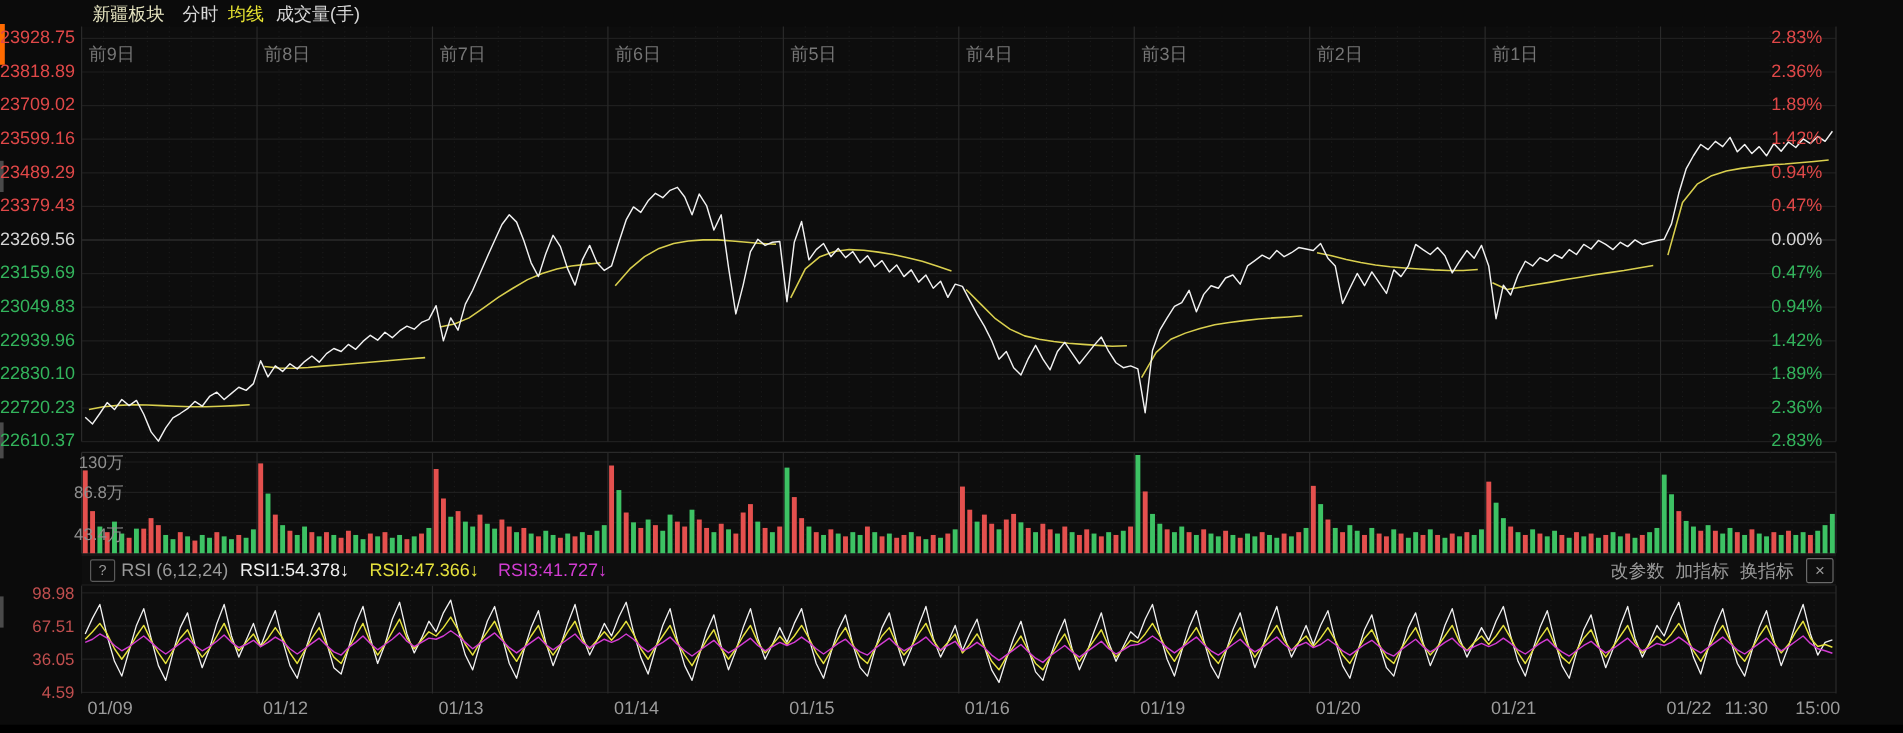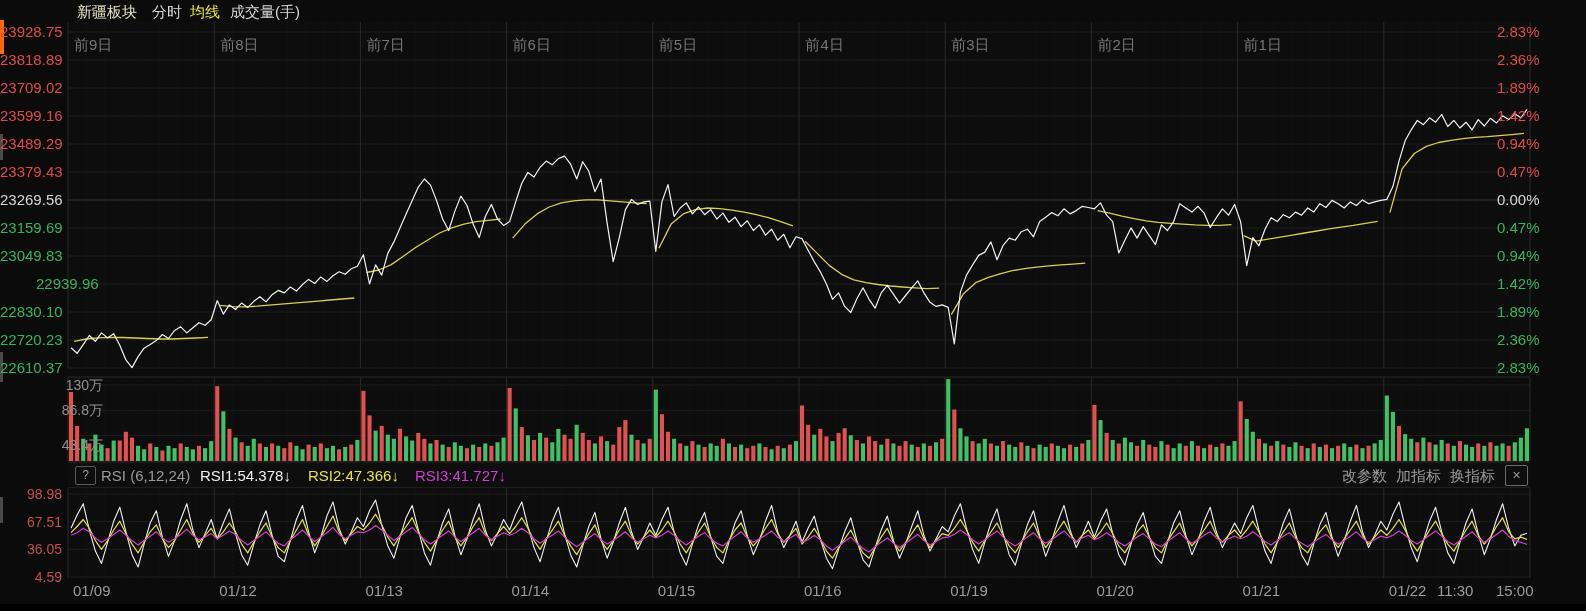--- a/index.html
+++ b/index.html
@@ -4,21 +4,21 @@
 <style>
   html,body{margin:0;padding:0;background:#000;}
   #app{position:relative;width:1586px;height:611px;background:#0b0b0b;
        font-family:"Liberation Sans","DejaVu Sans",sans-serif;overflow:hidden;}
   .hdr-item{position:absolute;top:3px;font-size:15px;white-space:nowrap;}
   .title{color:#e6e4c0;}
   .tab{color:#d8d8d8;cursor:pointer;}
   .tab-ma{color:#e8e432;cursor:pointer;}
   .axis-label{position:absolute;font-size:15px;line-height:16px;white-space:nowrap;}
   .lft{left:0;width:62px;text-align:right;}
-  .rgt{left:1476px;text-align:left;margin-left:21px;}
+  .rgt{left:1476px;text-align:left;}
   .red{color:#e04848;}
   .green{color:#33b45c;}
   .flat{color:#d6d6d6;}
   .day-label{position:absolute;color:#767676;font-size:15px;white-space:nowrap;}
   .time-label{position:absolute;top:582px;color:#9b9b9b;font-size:15px;white-space:nowrap;}
   .vol-label{position:absolute;left:0;width:62px;text-align:right;color:#8f8f8f;font-size:14px;line-height:16px;margin-left:41px;}
   .rsi-label{position:absolute;left:0;width:62px;text-align:right;color:#c14f4f;font-size:14px;line-height:16px;}
   #rsi-strip{position:absolute;left:68px;top:462px;width:1462px;height:26px;background:#0e0e0e;
              border-top:1px solid #1e1e1e;border-bottom:1px solid #1e1e1e;box-sizing:border-box;}
   .rsi-item{position:absolute;top:4px;font-size:15px;white-space:nowrap;}
@@ -580,21 +580,21 @@
   <div id="left-axis">
       <div class="axis-label lft red" style="top: 24px;">23928.75</div>
       <div class="axis-label lft red" style="top: 52px;">23818.89</div>
       <div class="axis-label lft red" style="top: 80px;">23709.02</div>
       <div class="axis-label lft red" style="top: 108px;">23599.16</div>
       <div class="axis-label lft red" style="top: 136px;">23489.29</div>
       <div class="axis-label lft red" style="top: 164px;">23379.43</div>
       <div class="axis-label lft flat" style="top: 192px;">23269.56</div>
       <div class="axis-label lft green" style="top: 220px;">23159.69</div>
       <div class="axis-label lft green" style="top: 248px;">23049.83</div>
-      <div class="axis-label lft green" style="top: 276px; margin-left: 36px;">22939.96</div>
+      <div class="axis-label lft green" style="top: 276px;">22939.96</div>
       <div class="axis-label lft green" style="top: 304px;">22830.10</div>
       <div class="axis-label lft green" style="top: 332px;">22720.23</div>
       <div class="axis-label lft green" style="top: 360px;">22610.37</div>
     </div>
   <div id="right-axis">
       <div class="axis-label rgt red" style="top: 24px;">2.83%</div>
       <div class="axis-label rgt red" style="top: 52px;">2.36%</div>
       <div class="axis-label rgt red" style="top: 80px;">1.89%</div>
       <div class="axis-label rgt red" style="top: 108px;">1.42%</div>
       <div class="axis-label rgt red" style="top: 136px;">0.94%</div>

